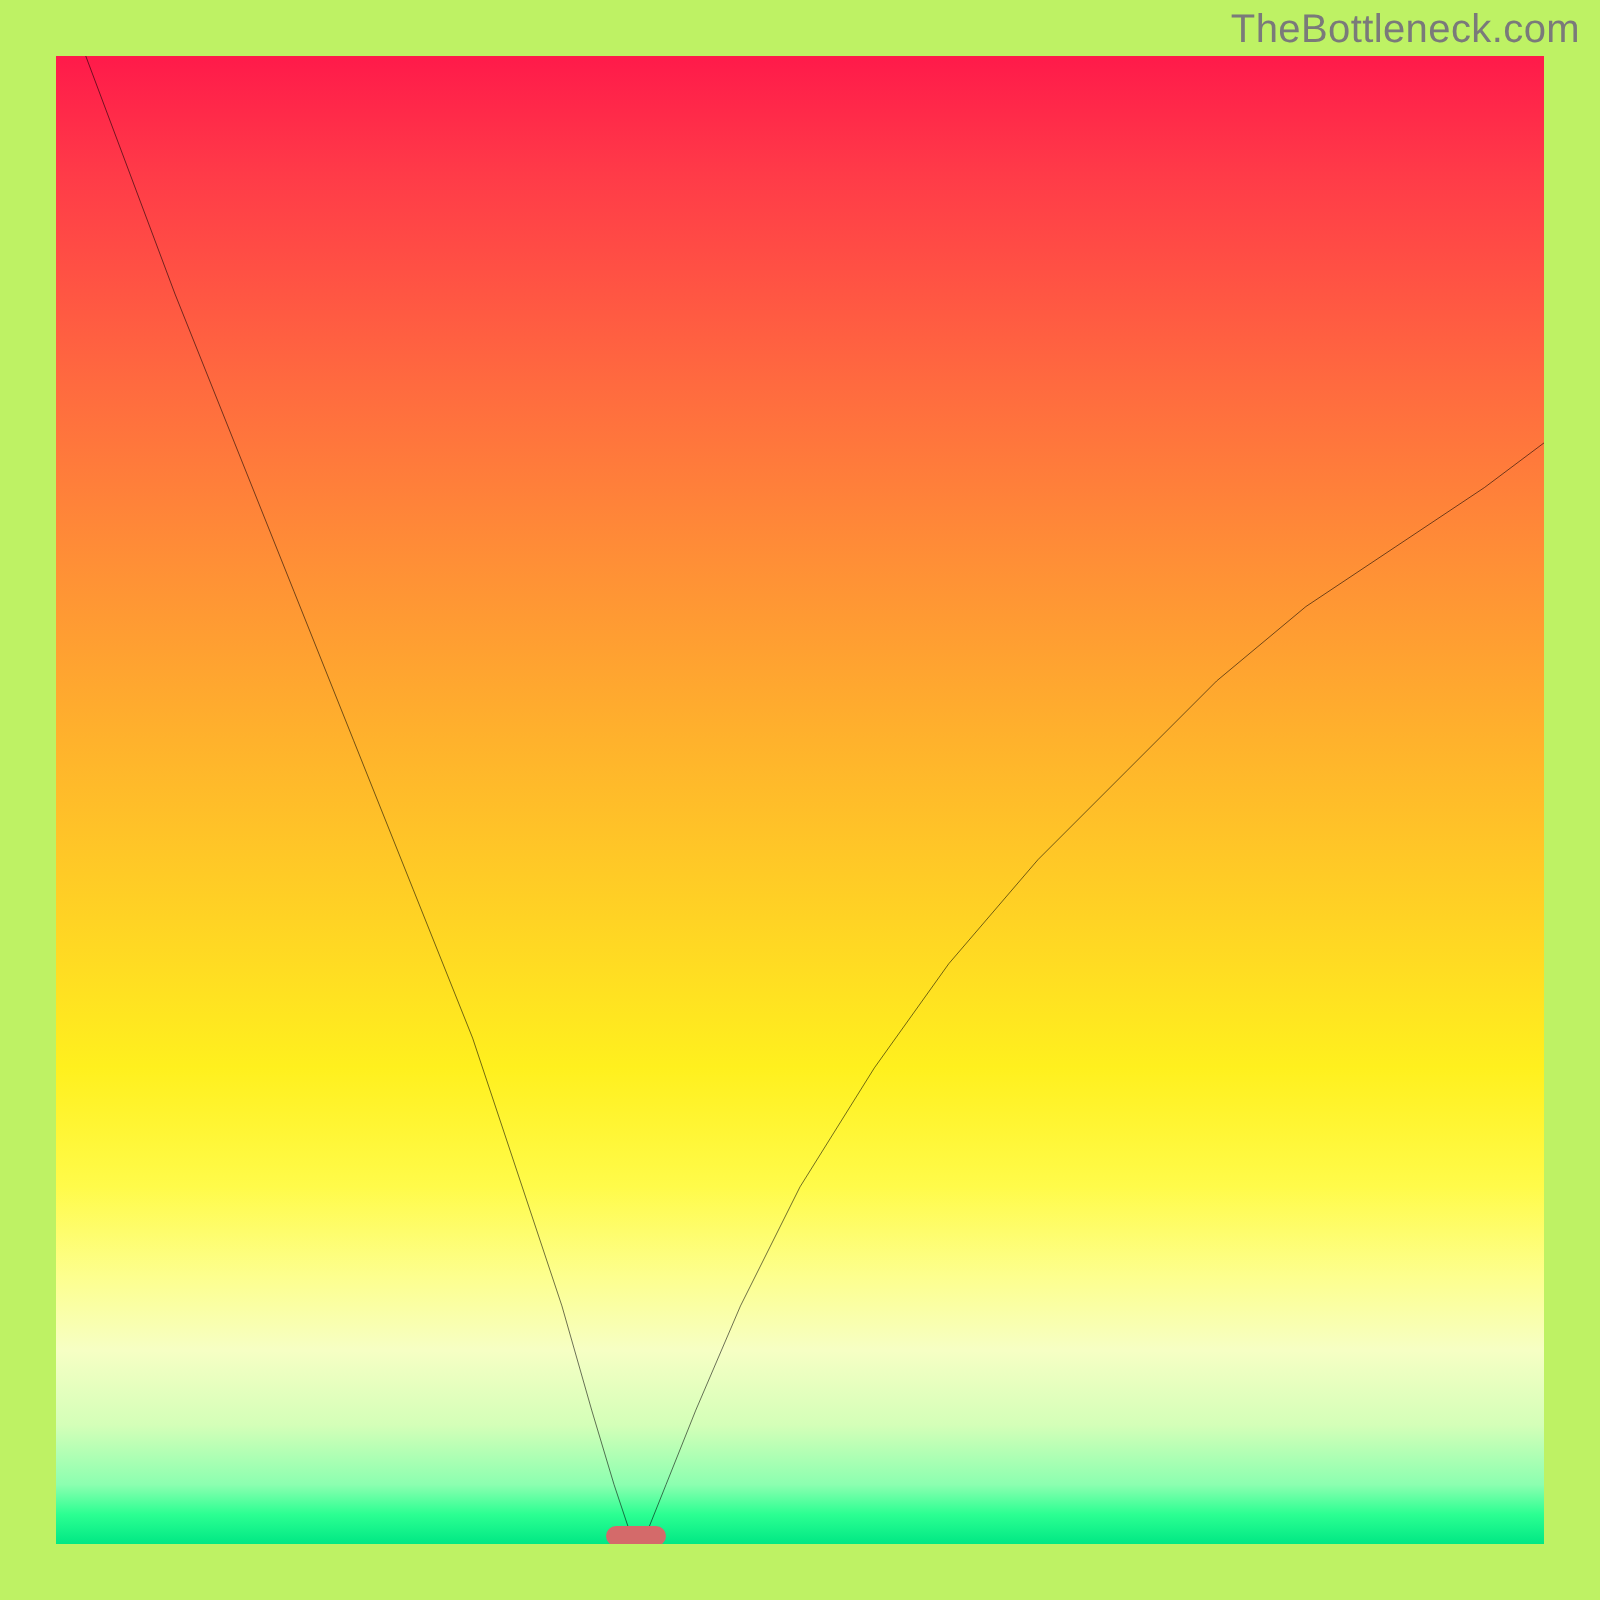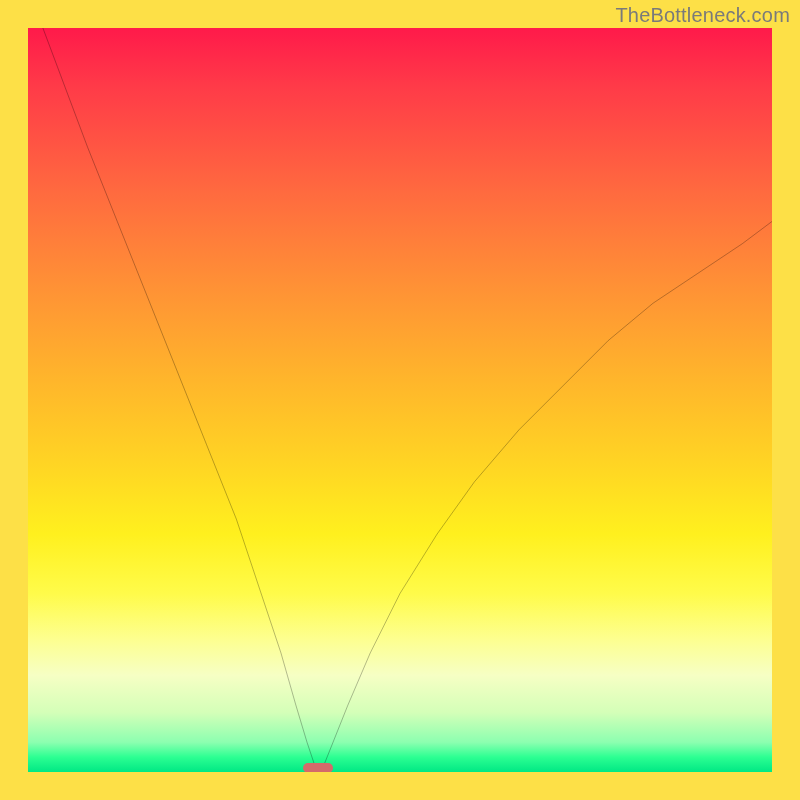--- a/index.html
+++ b/index.html
@@ -10,21 +10,21 @@
     background: #000;
     overflow: hidden;
     font-family: Arial, Helvetica, sans-serif;
   }
   .frame {
     position: absolute;
     top: 0;
     left: 0;
     width: 800px;
     height: 800px;
-    background: #fde047;
+    background: #bef264;
   }
   .plot {
     position: absolute;
     top: 28px;
     left: 28px;
     width: 744px;
     height: 744px;
     overflow: hidden;
   }
   .gradient {

